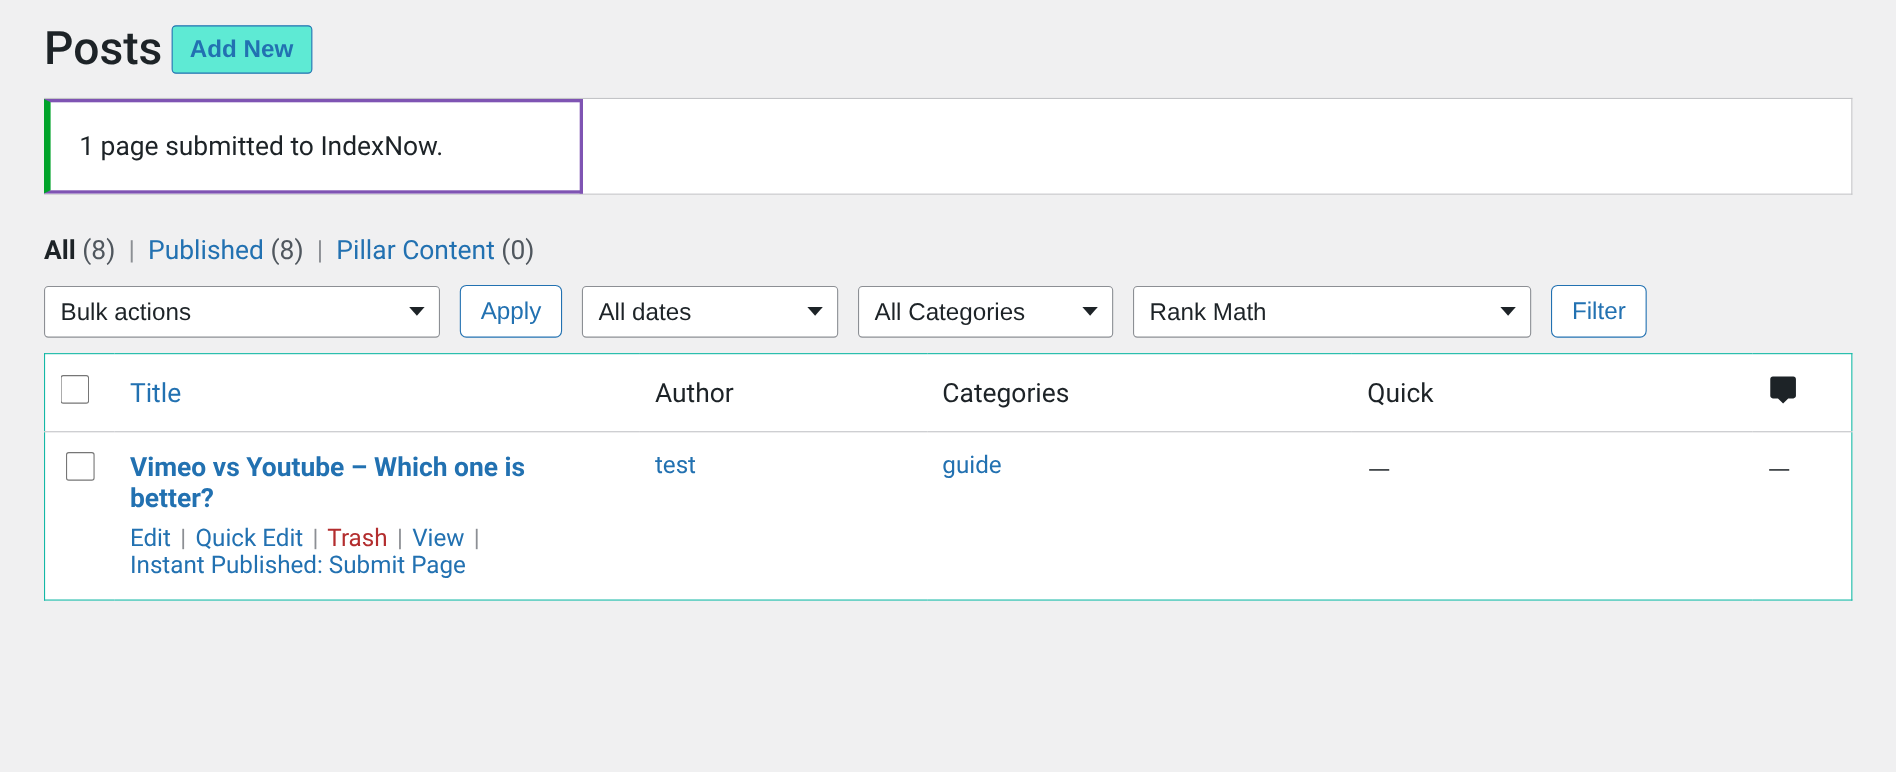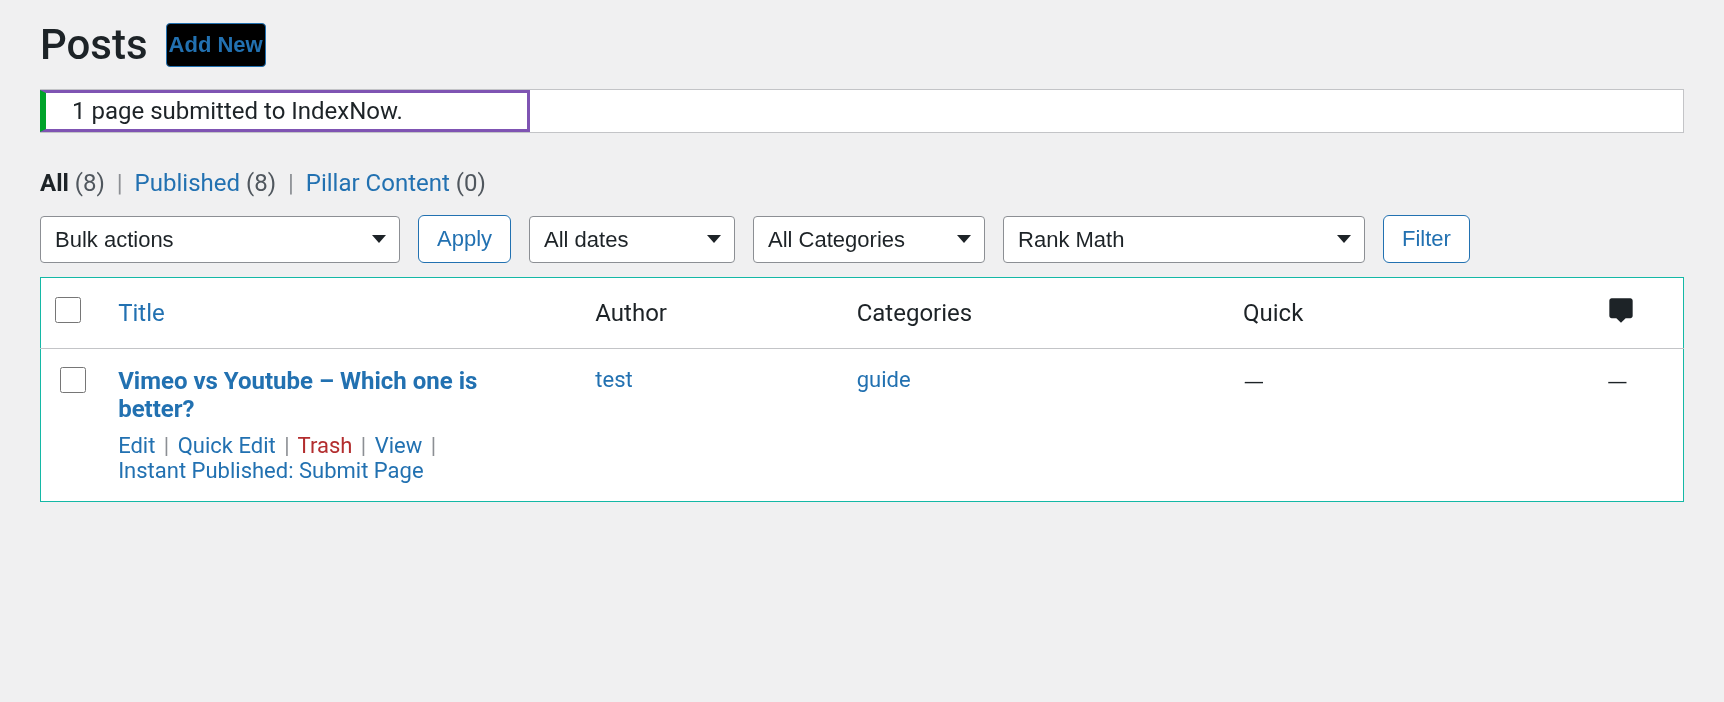--- a/index.html
+++ b/index.html
@@ -8,43 +8,43 @@
     background: #f0f0f1;
     color: #1d2327;
     font-size: 18px;
   }
   .wrap {
     padding: 20px 40px;
   }
   .header-row {
     display: flex;
     align-items: center;
-    gap: 18px;
+    gap: 8px;
     margin-bottom: 20px;
   }
   .page-title {
     font-size: 42px;
     font-weight: 500;
     color: #1d2327;
   }
   .add-new-btn {
     border: 1px solid #2271b1;
-    background: #000000;
+    background: #5eead4;
     color: #2271b1;
     font-weight: 600;
-    padding: 8px 2px;
+    padding: 8px 16px;
     border-radius: 4px;
     font-size: 22px;
     cursor: pointer;
   }
   .notice {
     background: #fff;
     border: 3px solid #7f54b3;
     border-left: 6px solid #00a32a;
-    padding: 4px 26px;
+    padding: 26px 26px;
     margin-bottom: 36px;
     font-size: 24px;
     color: #1d2327;
     display: inline-block;
     width: 490px;
   }
   .notice-row {
     background: #fff;
     border: 1px solid #c3c4c7;
     border-left: none;
@@ -192,21 +192,21 @@
     width: 28px;
     height: 28px;
     fill: #1d2327;
   }
   .title-col { width: 420px; }
   .author-col { width: 230px; }
   .cat-col { width: 340px; }
   .tags-col { width: 320px; }
   .comments-col { width: 80px; text-align:left;}
   .select.bulk { width: 360px; }
-  .select.dates { width: 206px; }
+  .select.dates { width: 233px; }
   .select.cats { width: 232px; }
   .select.rank { width: 362px; }
 </style>
 </head>
 <body>
 
 <div class="wrap">
   <div class="header-row">
     <h1 class="page-title">Posts</h1>
     <button class="add-new-btn">Add New</button>

